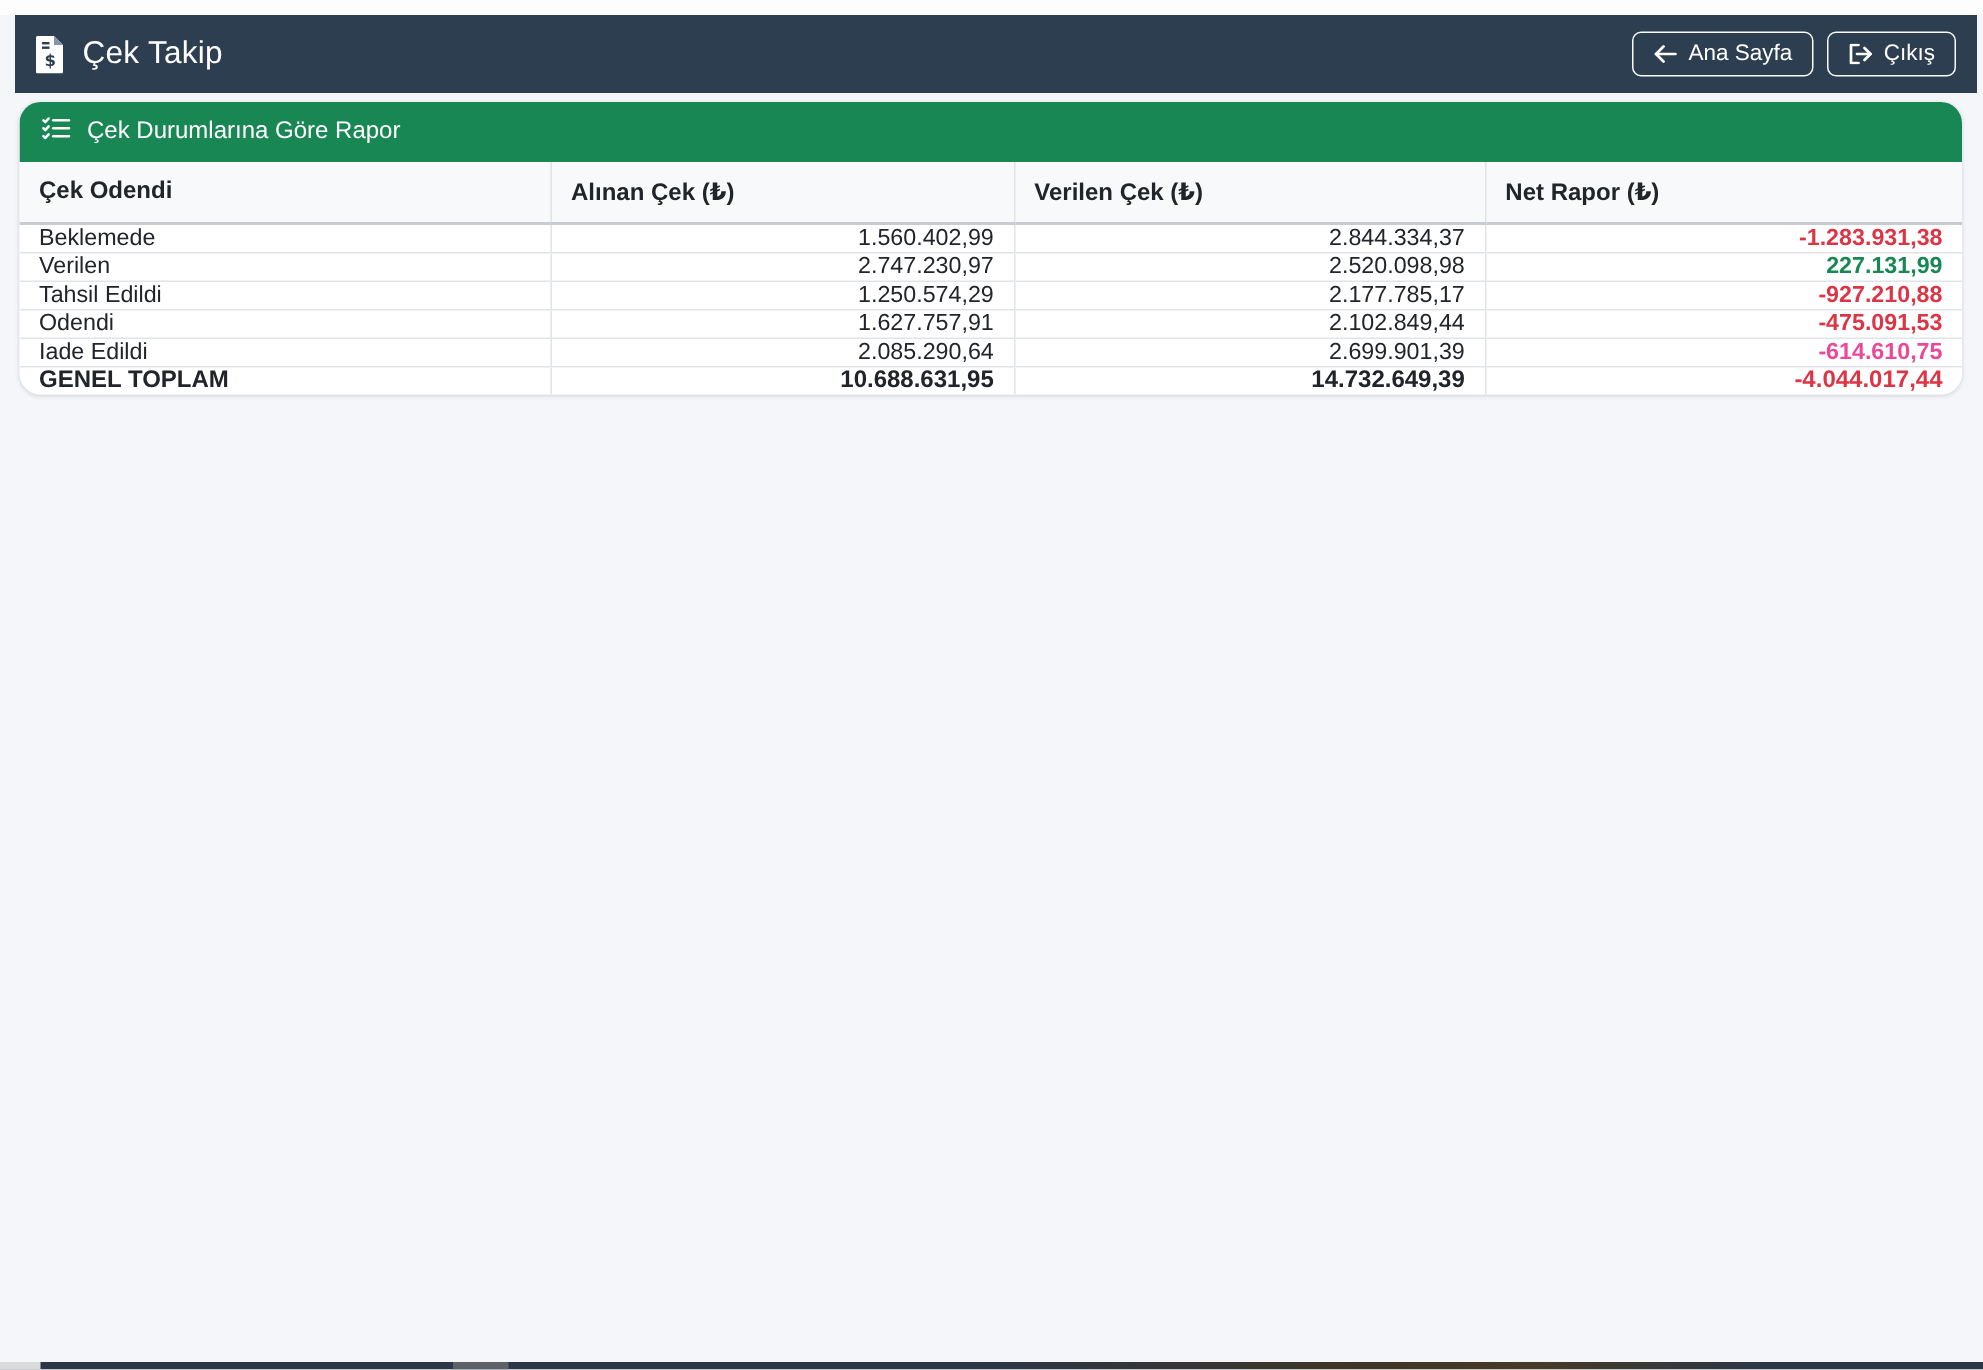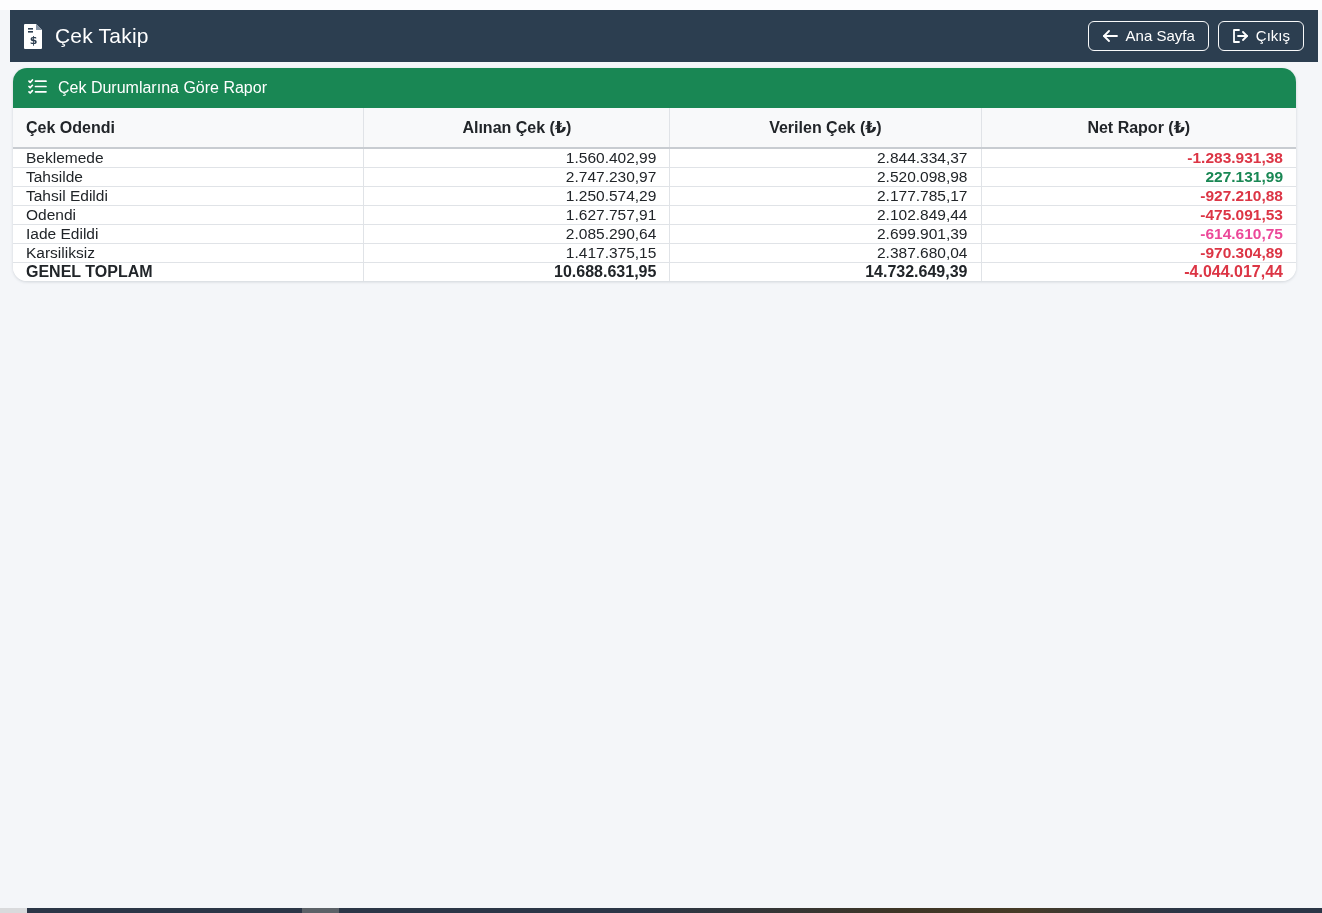--- a/index.html
+++ b/index.html
@@ -37,21 +37,21 @@
     font-family: inherit;
     font-size: 15px;
     padding: 6px 13px;
     cursor: pointer;
     line-height: 1.1;
   }
   .nav-btn svg { display: block; }
 
   
   .card {
-    margin: 6px 26px 0 13px;
+    margin: 6px 14px 0 13px;
     background: #ffffff;
     border-radius: 14px;
     box-shadow: 0 1px 3px rgba(44,62,80,0.18);
     overflow: hidden;
   }
   .card-header {
     background: #198754;
     color: #ffffff;
     height: 40px;
     display: flex;
@@ -60,21 +60,21 @@
     padding: 0 15px;
     font-size: 16px;
   }
 
   
   table { width: 100%; border-collapse: collapse; table-layout: fixed; }
   thead th {
     background: #f8f9fa;
     font-weight: bold;
     font-size: 16px;
-    text-align: center;
+    text-align: left;
     padding: 10px 13px;
     border-bottom: 2px solid #c8ccd1;
   }
   thead th:first-child { text-align: left; }
   tbody td {
     font-size: 15.5px;
     padding: 0 13px;
     text-align: right;
     border-top: 1px solid #e0e3e7;
     background: #ffffff;
@@ -178,21 +178,21 @@
       </tr>
     </thead>
     <tbody>
         <tr>
           <td>Beklemede</td>
           <td>1.560.402,99</td>
           <td>2.844.334,37</td>
           <td class="net" style="color: rgb(220, 53, 69);">-1.283.931,38</td>
         </tr>
         <tr>
-          <td>Tahsilde</td>
+          <td>Verilen</td>
           <td>2.747.230,97</td>
           <td>2.520.098,98</td>
           <td class="net" style="color: rgb(25, 135, 84);">227.131,99</td>
         </tr>
         <tr>
           <td>Tahsil Edildi</td>
           <td>1.250.574,29</td>
           <td>2.177.785,17</td>
           <td class="net" style="color: rgb(220, 53, 69);">-927.210,88</td>
         </tr>
@@ -200,26 +200,20 @@
           <td>Odendi</td>
           <td>1.627.757,91</td>
           <td>2.102.849,44</td>
           <td class="net" style="color: rgb(220, 53, 69);">-475.091,53</td>
         </tr>
         <tr>
           <td>Iade Edildi</td>
           <td>2.085.290,64</td>
           <td>2.699.901,39</td>
           <td class="net" style="color: #ec4899;">-614.610,75</td>
-        </tr>
-        <tr>
-          <td>Karsiliksiz</td>
-          <td>1.417.375,15</td>
-          <td>2.387.680,04</td>
-          <td class="net" style="color: rgb(220, 53, 69);">-970.304,89</td>
         </tr>
         <tr class="total-row">
           <td>GENEL TOPLAM</td>
           <td>10.688.631,95</td>
           <td>14.732.649,39</td>
           <td class="net" style="color: rgb(220, 53, 69);">-4.044.017,44</td>
         </tr>
       </tbody>
   </table>
 </section>

